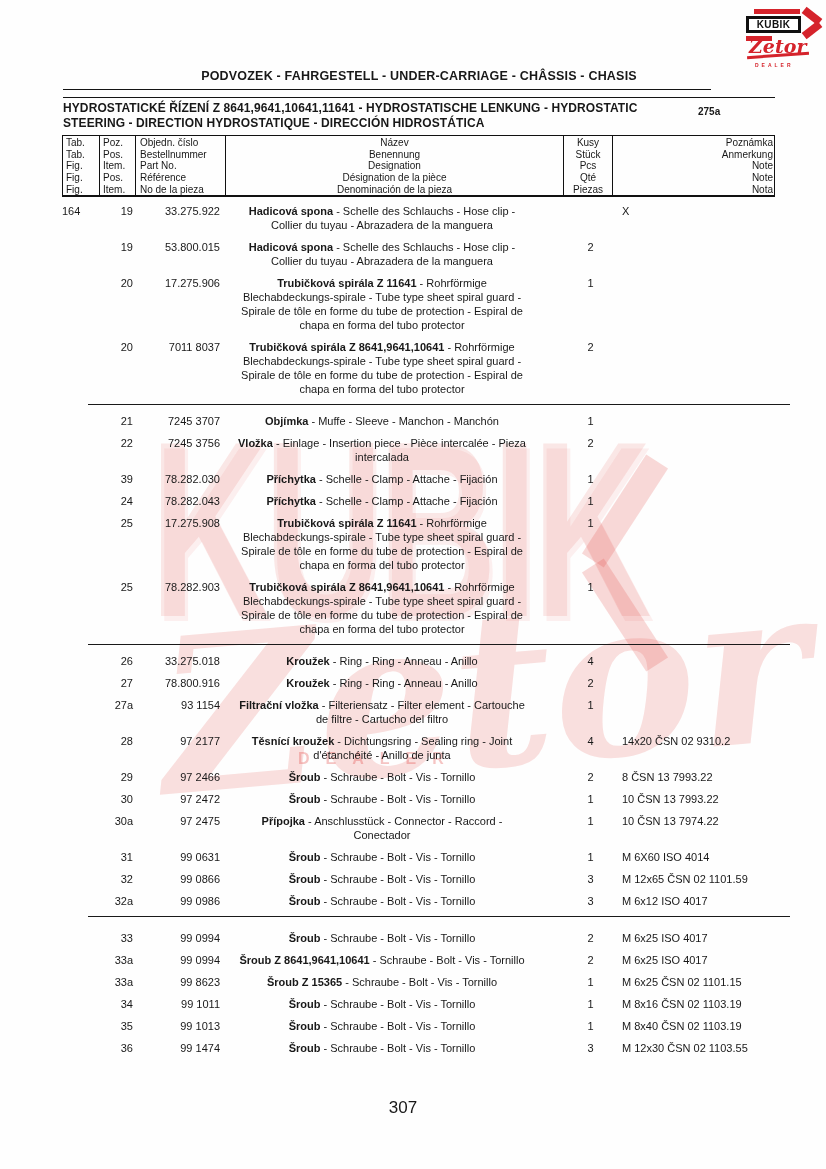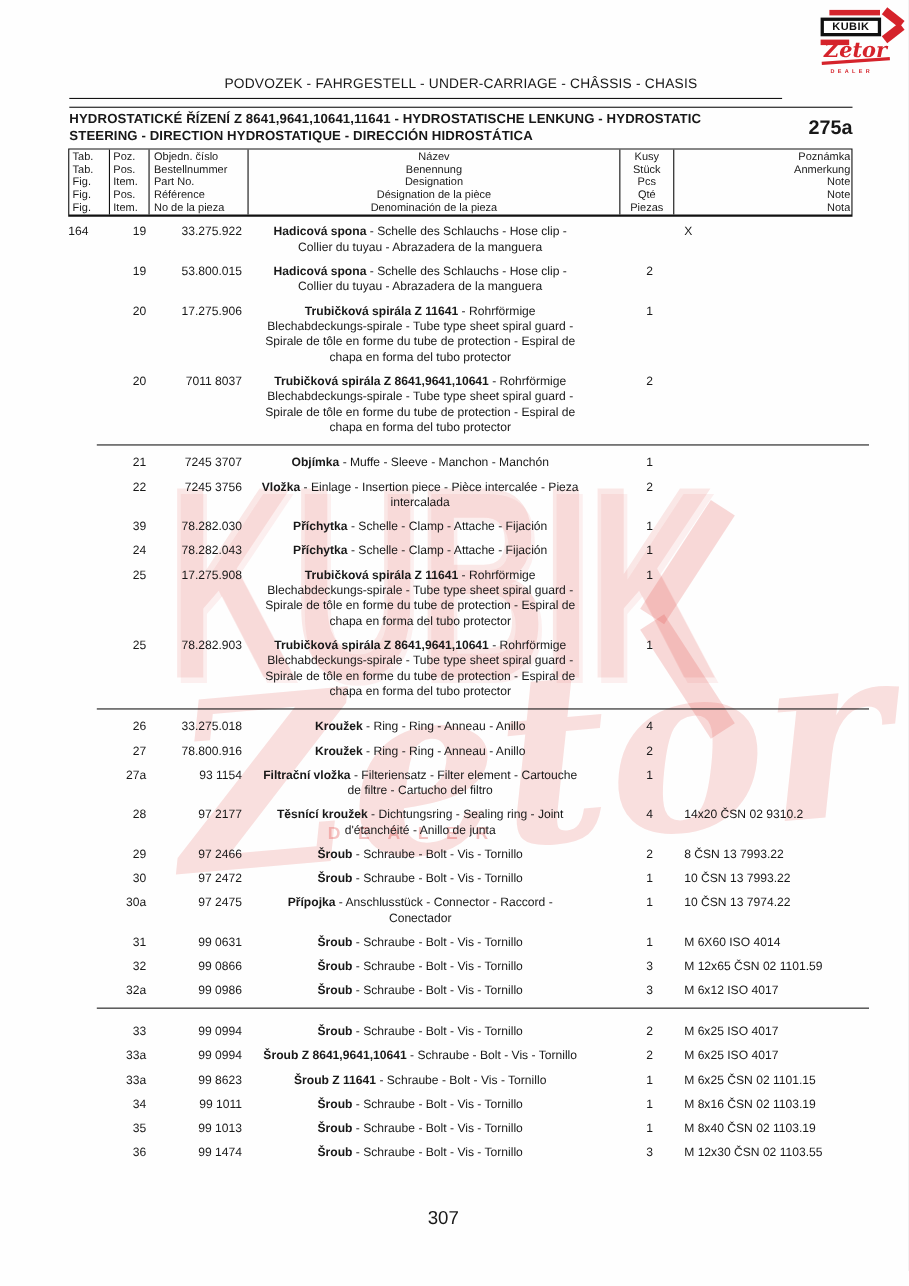--- a/index.html
+++ b/index.html
@@ -34,27 +34,27 @@
   .lg-bar-bot{position:absolute;left:0;top:27px;width:26px;height:5px;background:var(--red);}
   .lg-zetor{position:absolute;left:3px;top:26px;font-family:"DejaVu Serif",serif;font-style:italic;
             font-weight:bold;font-size:19px;color:var(--red);}
   .lg-zetor::after{content:"";position:absolute;left:-2px;bottom:1px;width:62px;height:2.5px;
                    background:var(--red);transform:rotate(-4deg);}
   .lg-dealer{position:absolute;left:9px;top:53px;font-weight:bold;font-size:5px;
              letter-spacing:3px;color:var(--red);}
 
   
   .chapter{position:absolute;left:63px;top:69px;width:712px;text-align:center;
-           font-weight:normal;font-size:12.5px;letter-spacing:0.2px;}
+           font-weight:bold;font-size:12.5px;letter-spacing:0.2px;}
   .rule{position:absolute;border-top:1.6px solid #141414;}
   .rule-a{left:63px;top:89px;width:648px;}
   .rule-b{left:63px;top:97px;width:712px;}
   .title{position:absolute;left:63px;top:101px;width:670px;font-weight:bold;font-size:12px;
          line-height:14.5px;letter-spacing:0.1px;}
-  .page-code{position:absolute;left:735px;top:106px;width:45px;font-weight:bold;font-size:18px;}
+  .page-code{position:absolute;left:698px;top:106px;width:45px;font-weight:bold;font-size:10px;}
 
   
   .ptable{position:absolute;left:62px;top:135px;width:713px;}
   .thead{display:grid;grid-template-columns:37px 36px 90px 338px 49px 160px;
          border:1.6px solid #111;border-bottom-width:2.6px;box-sizing:border-box;height:62px;}
   .hcell{border-right:1px solid #111;font-size:10px;line-height:11.7px;padding-top:1px;overflow:hidden;}
   .hcell:last-child{border-right:none;text-align:right;}
   .hc-tab,.hc-pos{padding-left:3px;}
   .hc-part{padding-left:4px;}
   .hc-name,.hc-qty,.hc-note{text-align:center;}
@@ -329,21 +329,21 @@
             <div class="c-pos">33a</div>
             <div class="c-part">99 0994</div>
             <div class="c-name"><span class="nm-b">Šroub Z 8641,9641,10641</span><span class="nm-r"> - Schraube - Bolt - Vis - Tornillo</span></div>
             <div class="c-qty">2</div>
             <div class="c-note">M 6x25 ISO 4017</div>
           </div>
           <div class="trow">
             <div class="c-tab"></div>
             <div class="c-pos">33a</div>
             <div class="c-part">99 8623</div>
-            <div class="c-name"><span class="nm-b">Šroub Z 11641</span><span class="nm-r"> - Schraube - Bolt - Vis - Tornillo</span></div>
+            <div class="c-name"><span class="nm-b">Šroub Z 15365</span><span class="nm-r"> - Schraube - Bolt - Vis - Tornillo</span></div>
             <div class="c-qty">1</div>
             <div class="c-note">M 6x25 ČSN 02 1101.15</div>
           </div>
           <div class="trow">
             <div class="c-tab"></div>
             <div class="c-pos">34</div>
             <div class="c-part">99 1011</div>
             <div class="c-name"><span class="nm-b">Šroub</span><span class="nm-r"> - Schraube - Bolt - Vis - Tornillo</span></div>
             <div class="c-qty">1</div>
             <div class="c-note">M 8x16 ČSN 02 1103.19</div>

